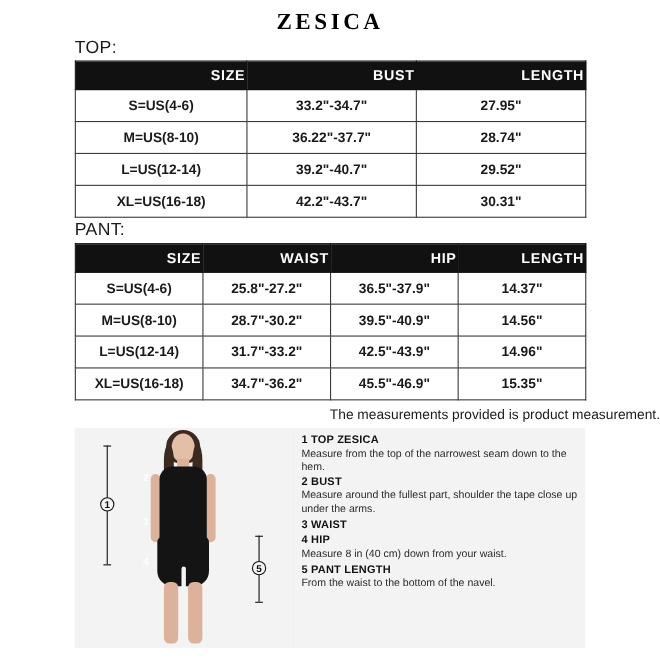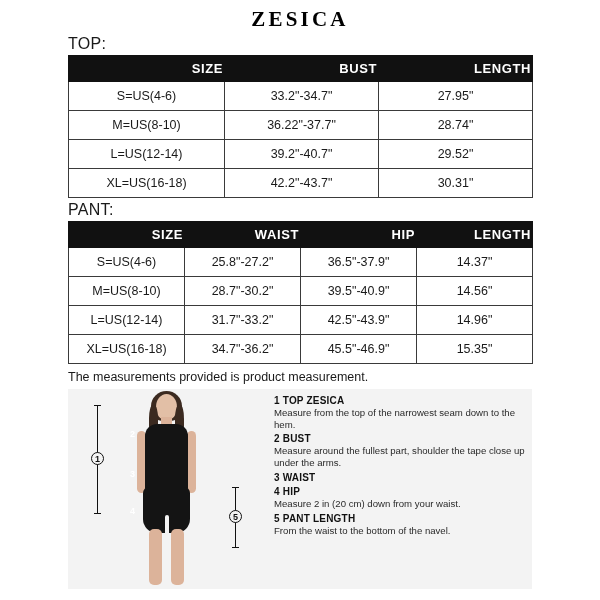--- a/index.html
+++ b/index.html
@@ -47,25 +47,27 @@
     text-align: right;
     border: 1px solid #111111;
   }
   table.size tbody td {
     border: 1px solid #3a3a3a;
     height: 29px;
     text-align: center;
     font-size: 12.5px;
     color: #1a1a1a;
     background: #ffffff;
+    font-weight: bold;
   }
   .note {
     font-size: 12.5px;
     color: #1a1a1a;
     margin: 6px 0 5px 68px;
+    text-align: right;
   }
   .bottom {
     display: flex;
     margin-left: 68px;
     width: 464px;
     height: 200px;
   }
   .photo-wrap {
     position: relative;
     width: 196px;
@@ -324,21 +326,21 @@
         <div class="leg-title">
           <span class="idx">3</span>
           <span>WAIST</span>
         </div>
       </div>
       <div class="leg-item">
         <div class="leg-title">
           <span class="idx">4</span>
           <span>HIP</span>
         </div>
-        <div class="leg-desc">Measure 2 in (20 cm) down from your waist.</div>
+        <div class="leg-desc">Measure 8 in (40 cm) down from your waist.</div>
       </div>
       <div class="leg-item">
         <div class="leg-title">
           <span class="idx">5</span>
           <span>PANT LENGTH</span>
         </div>
         <div class="leg-desc">From the waist to the bottom of the navel.</div>
       </div>
     </div>
 

